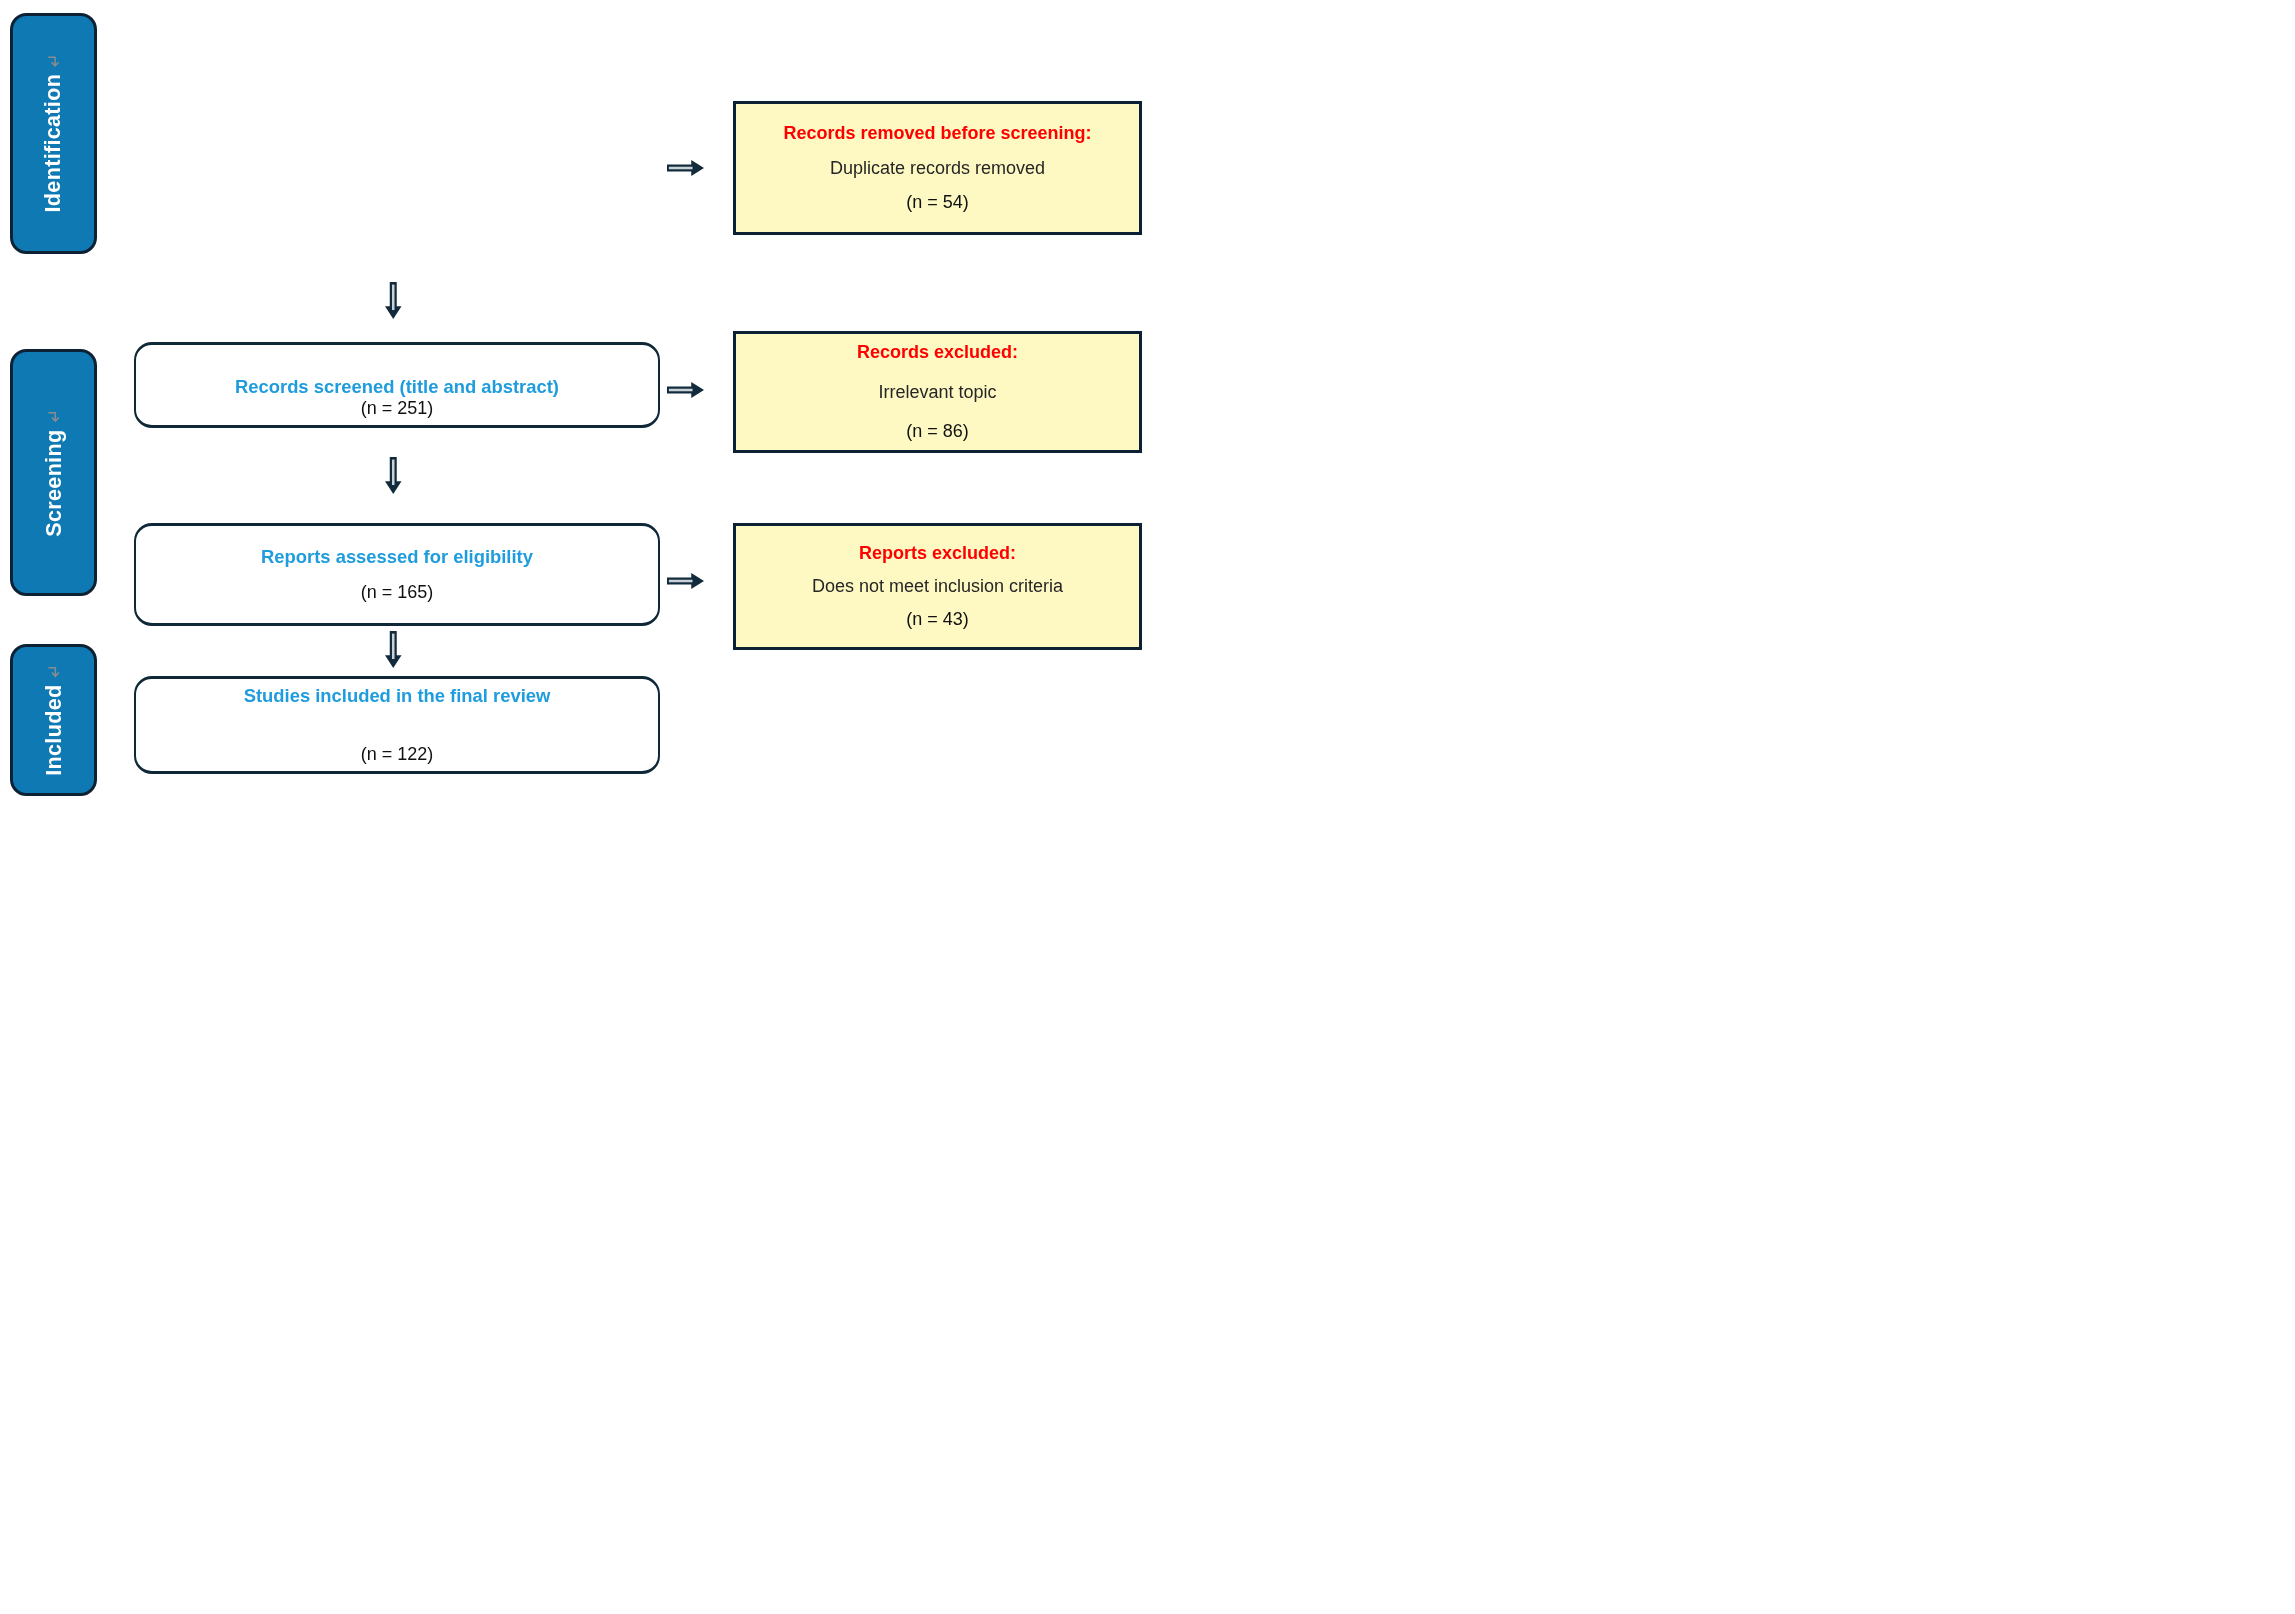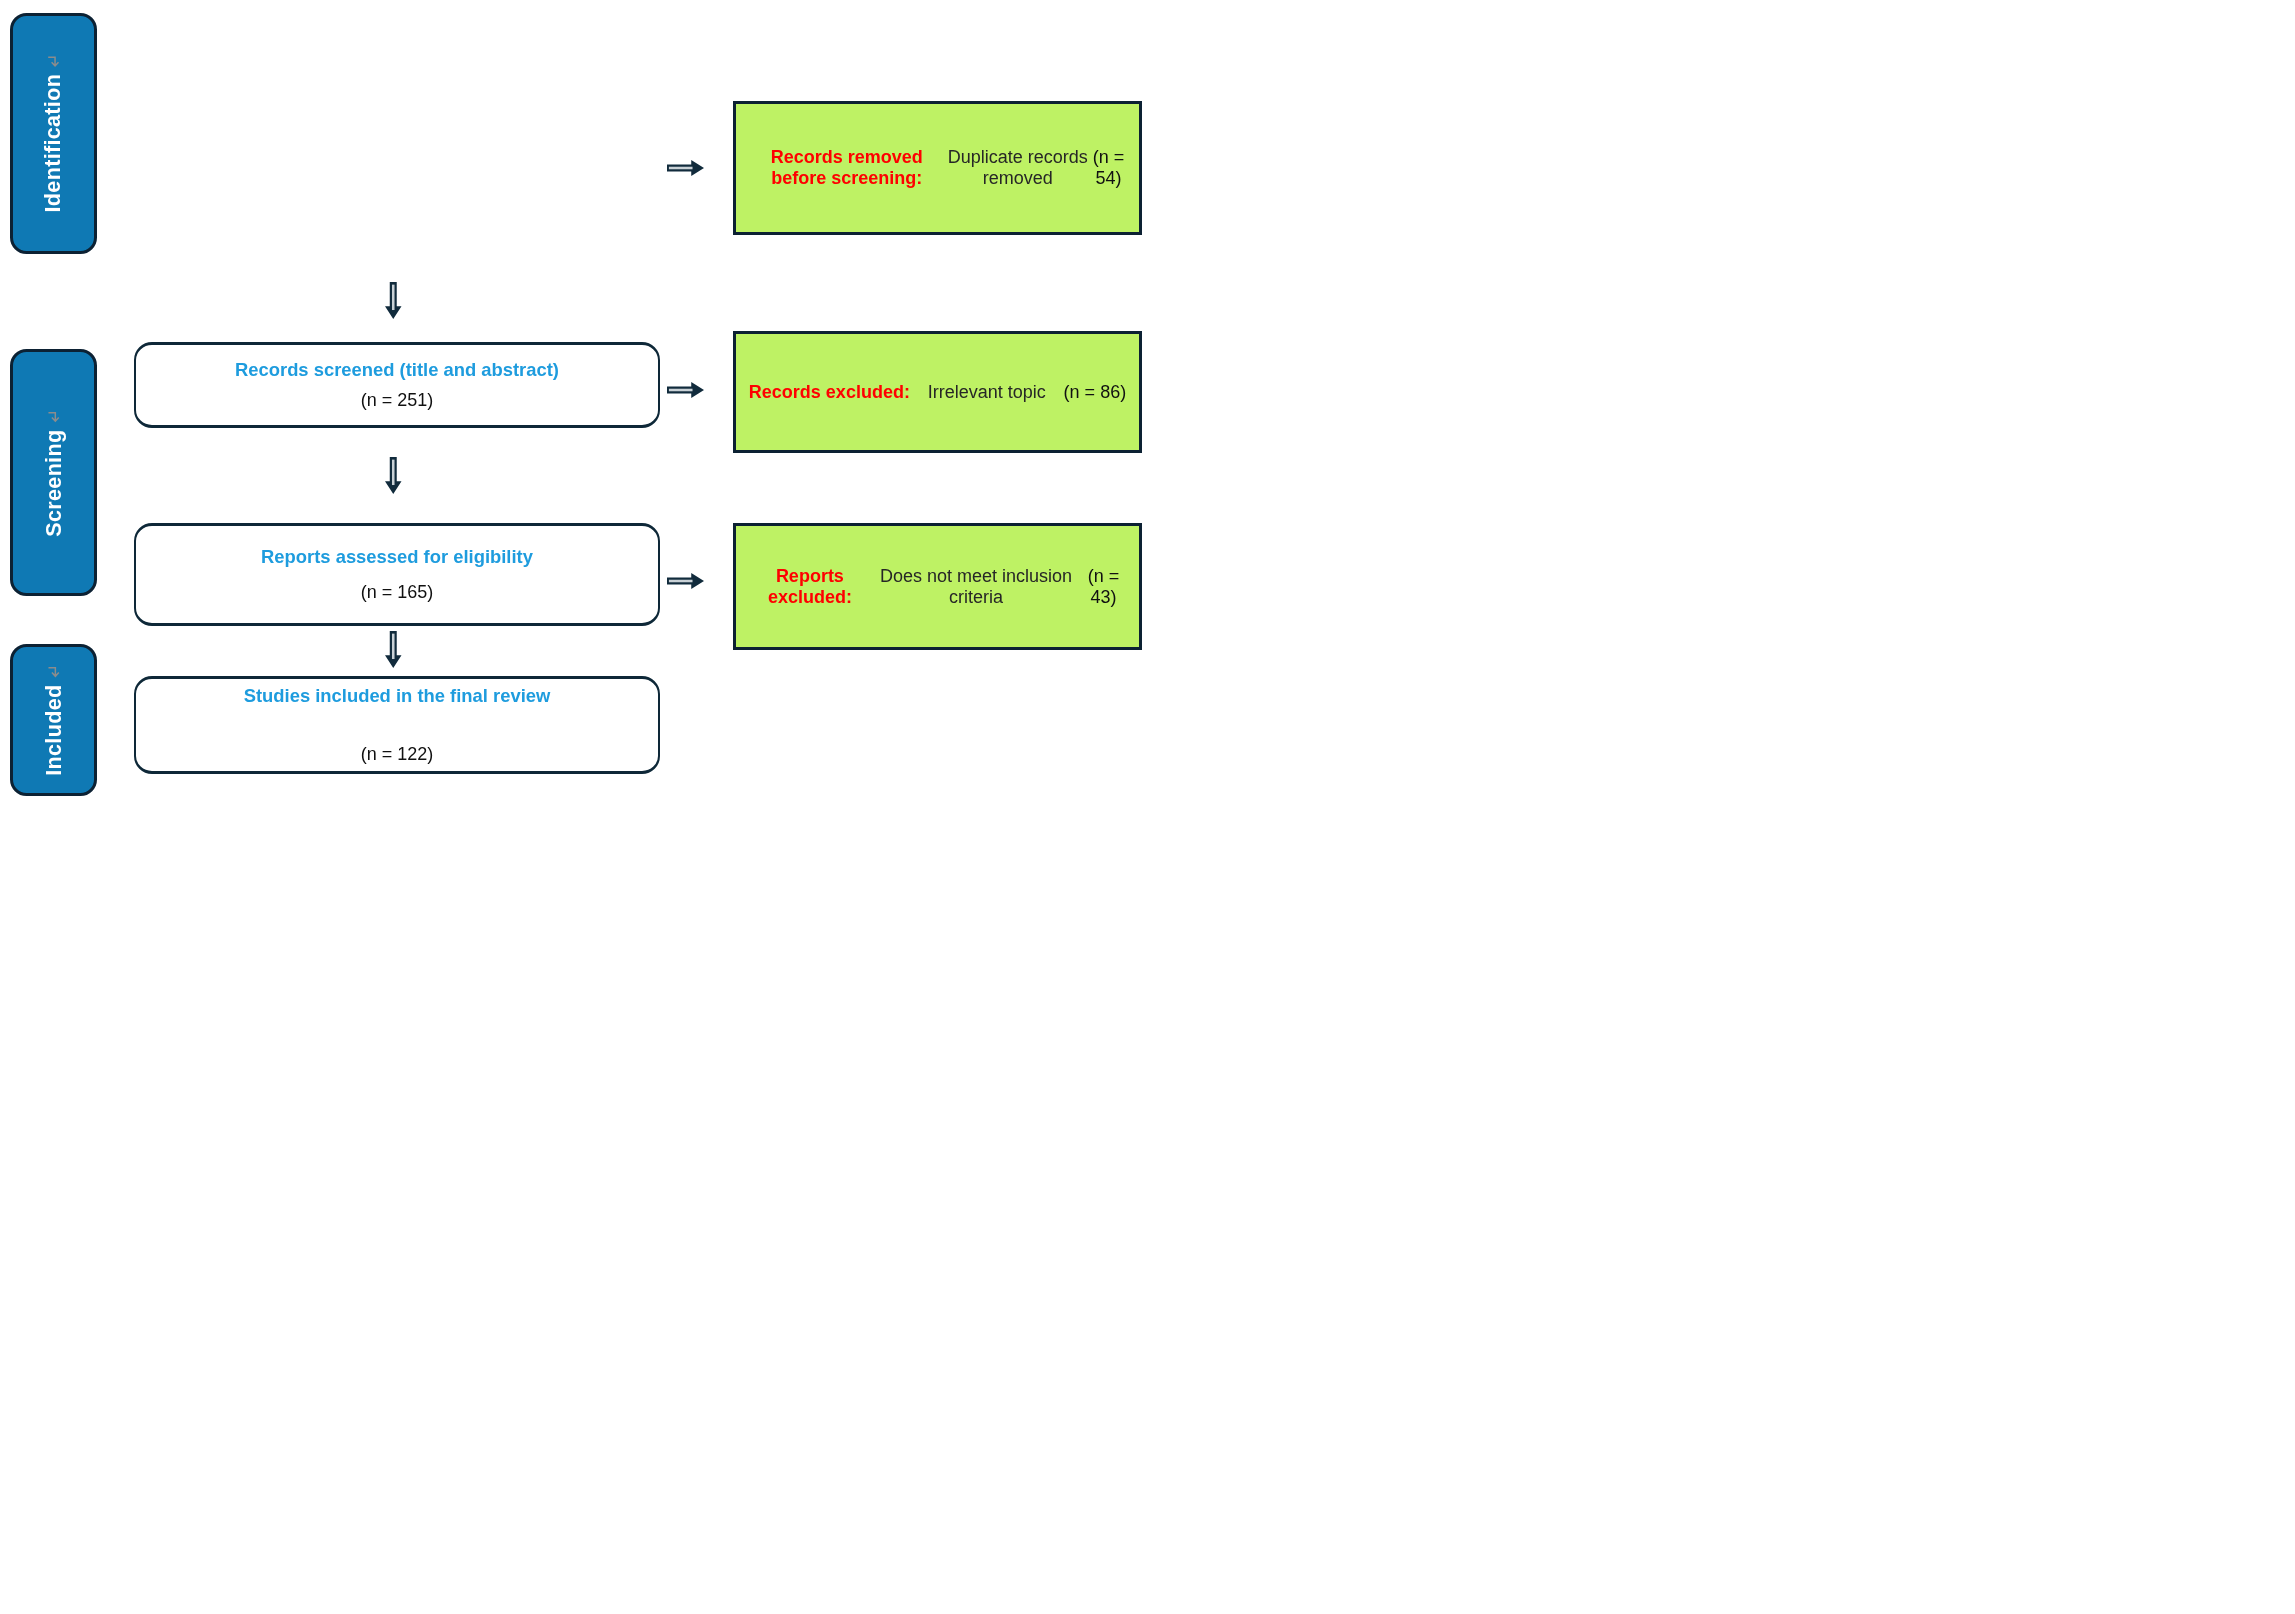--- a/index.html
+++ b/index.html
@@ -62,34 +62,34 @@
     border-radius: 18px;
     box-sizing: border-box;
     display: flex;
     flex-direction: column;
     justify-content: space-evenly;
     align-items: center;
     text-align: center;
     padding: 6.3px 12.7px;
   }
   .box1 { top: 11.4px;   height: 264px; border-radius: 28px; }
-  .box2 { top: 342px;  height: 86px; }
+  .box2 { top: 342px;  height: 86px; justify-content: flex-end; }
   .box3 { top: 523px;  height: 103px; }
   .box4 { top: 676px; height: 98px; gap: 36px; }
 
   
   .sbox {
     position: absolute;
     left: 733px;
     width: 409px;
-    background: #bef264;
+    background: #fef9c3;
     border: 3.2px solid #0C2133;
     box-sizing: border-box;
     display: flex;
-    flex-direction: row;
+    flex-direction: column;
     justify-content: space-evenly;
     align-items: center;
     text-align: center;
     padding: 5px 10px;
   }
   .sbox1 { top: 101px; height: 134px; }
   .sbox2 { top: 331px; height: 122px; gap: 15px; }
   .sbox3 { top: 523px; height: 127px; }
 
   

